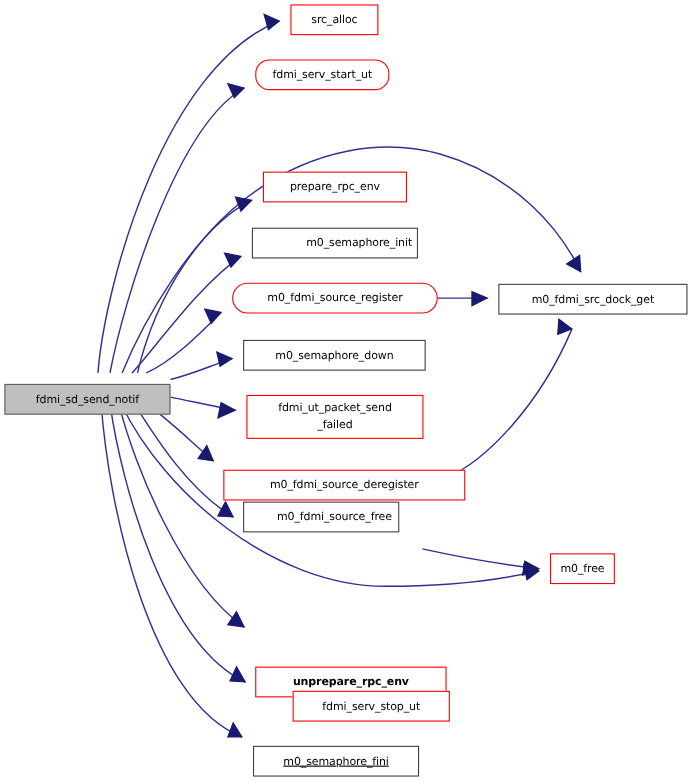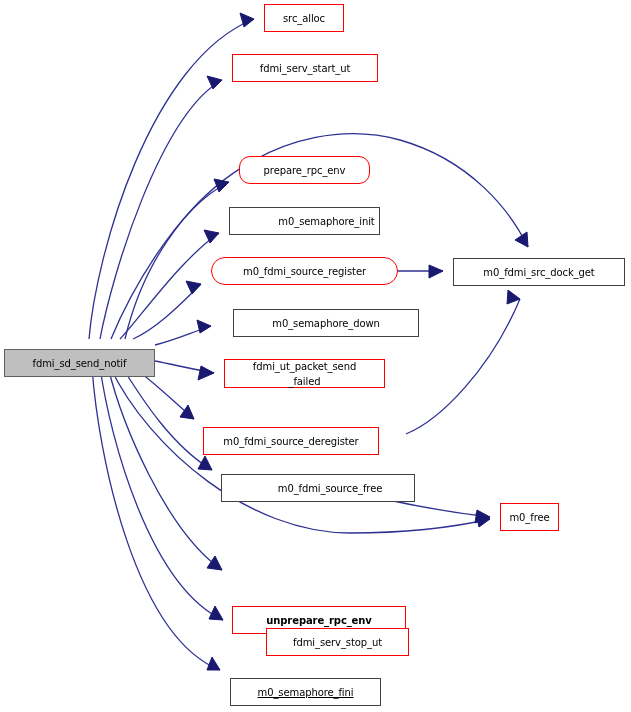--- a/index.html
+++ b/index.html
@@ -85,28 +85,28 @@
       <path d="M 398,271 L 443,271" fill="none" stroke="#2e3192" stroke-width="1.3"></path>
       <path d="M 443,271 L 429,265 L 429,278 Z" fill="#191970" stroke="#191970" stroke-width="1"></path>
       <path d="M 406,434 C 440,420 490,370 520,299" fill="none" stroke="#2e3192" stroke-width="1.3"></path>
       <path d="M 520,299 L 508,290 L 507,304 Z" fill="#191970" stroke="#191970" stroke-width="1"></path>
       <path d="M 384,499 C 420,507 455,513 490,517" fill="none" stroke="#2e3192" stroke-width="1.3"></path>
       <path d="M 490,517 L 477,510 L 475,523 Z" fill="#191970" stroke="#191970" stroke-width="1"></path>
     </svg>
   <div id="node-layer">
       <div class="node current" style="left: 4px; top: 349px; width: 151px; height: 28px;">fdmi_sd_send_notif</div>
       <div class="node" style="left: 264px; top: 4px; width: 80px; height: 28px;">src_alloc</div>
-      <div class="node" style="left: 232px; top: 54px; width: 146px; height: 28px;">fdmi_serv_start_ut</div>
-      <div class="node" style="left: 239px; top: 156px; width: 131px; height: 28px; border-radius: 11px;">prepare_rpc_env</div>
+      <div class="node" style="left: 232px; top: 54px; width: 122px; height: 28px; border-radius: 13px;">fdmi_serv_start_ut</div>
+      <div class="node" style="left: 239px; top: 156px; width: 131px; height: 28px;">prepare_rpc_env</div>
       <div class="node black" style="left: 229px; top: 207px; width: 151px; height: 28px; padding-left: 44px;">m0_semaphore_init</div>
       <div class="node" style="left: 211px; top: 257px; width: 187px; height: 28px; border-radius: 14px;">m0_fdmi_source_register</div>
-      <div class="node black" style="left: 233px; top: 309px; width: 186px; height: 28px; text-align: right;">m0_semaphore_down</div>
-      <div class="node" style="left: 224px; top: 359px; width: 161px; height: 29px;">fdmi_ut_packet_send
+      <div class="node black" style="left: 221px; top: 309px; width: 166px; height: 28px; text-align: right;">m0_semaphore_down</div>
+      <div class="node" style="left: 224px; top: 359px; width: 161px; height: 40px;">fdmi_ut_packet_send
 _failed</div>
-      <div class="node" style="left: 203px; top: 427px; width: 176px; height: 28px;">m0_fdmi_source_deregister</div>
-      <div class="node black" style="left: 221px; top: 474px; width: 194px; height: 28px; padding-left: 24px;">m0_fdmi_source_free</div>
+      <div class="node" style="left: 203px; top: 427px; width: 220px; height: 28px;">m0_fdmi_source_deregister</div>
+      <div class="node black" style="left: 221px; top: 456px; width: 142px; height: 28px; padding-left: 24px;">m0_fdmi_source_free</div>
       <div class="node" style="left: 232px; top: 606px; width: 174px; height: 28px; font-weight: bold;">unprepare_rpc_env</div>
       <div class="node" style="left: 233px; top: 628px; width: 143px; height: 28px; margin-left: 33px;">fdmi_serv_stop_ut</div>
       <div class="node black" style="left: 230px; top: 678px; width: 151px; height: 28px; text-decoration: underline;">m0_semaphore_fini</div>
       <div class="node black" style="left: 453px; top: 258px; width: 172px; height: 28px;">m0_fdmi_src_dock_get</div>
       <div class="node" style="left: 500px; top: 503px; width: 59px; height: 28px;">m0_free</div>
     </div>
 </div>
 
 </body></html>

